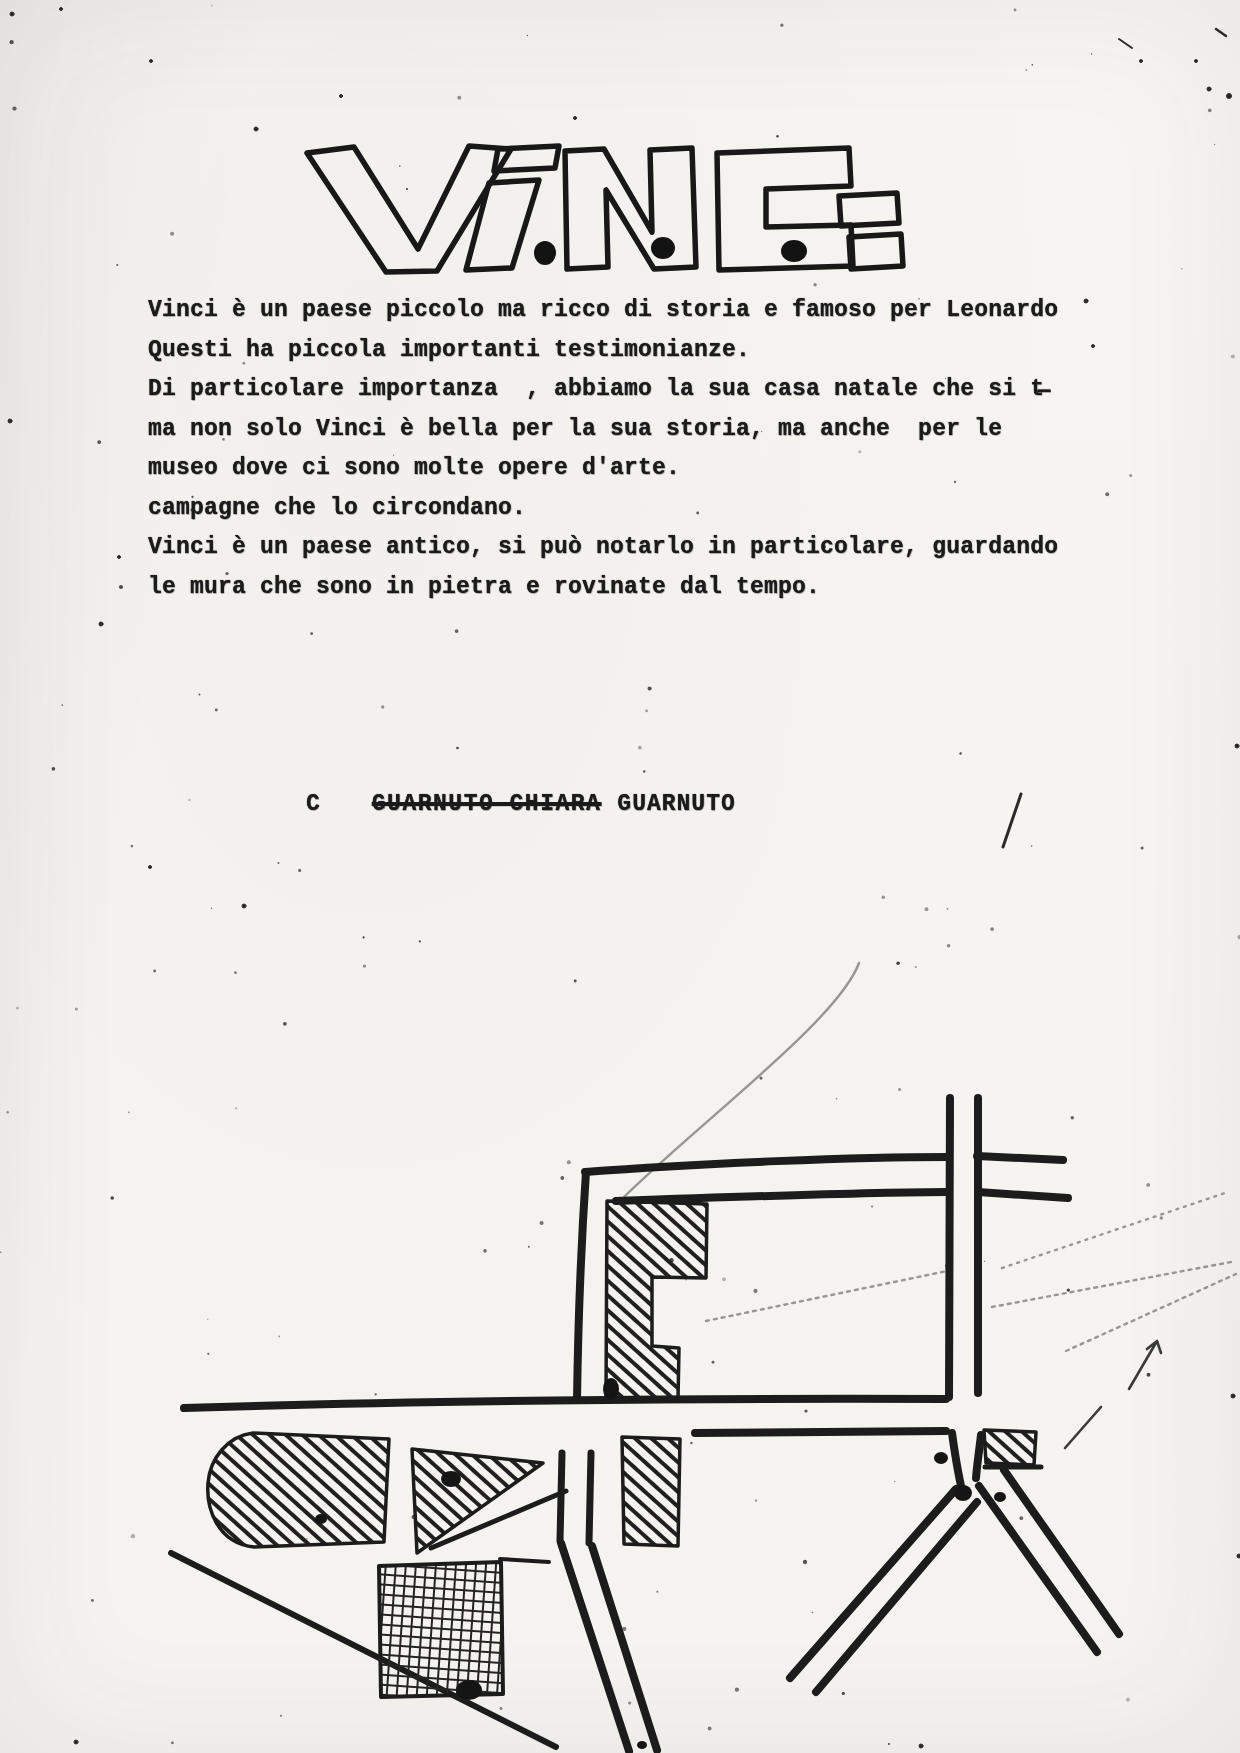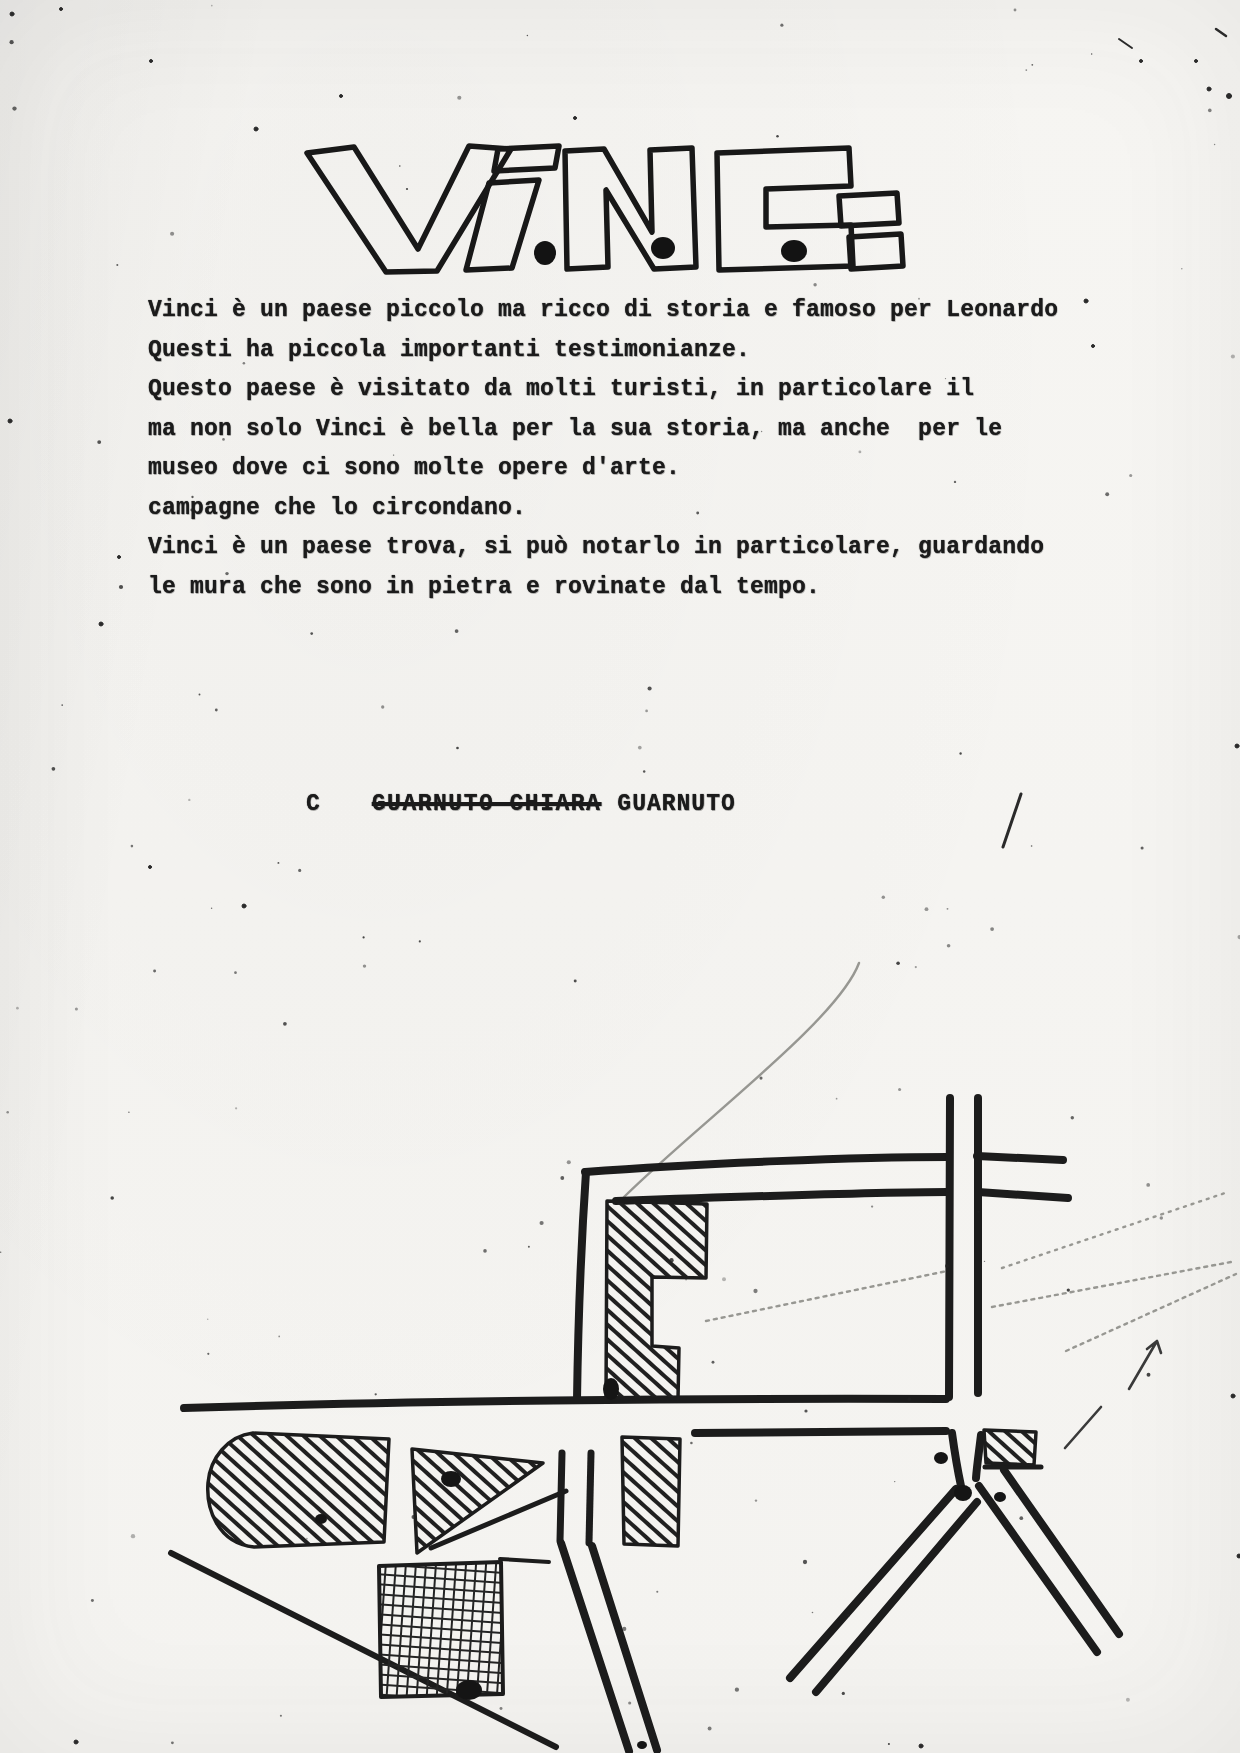--- a/index.html
+++ b/index.html
@@ -296,25 +296,25 @@
         <circle cx="909.4" cy="1399.2" r="1.83" opacity="0.73"></circle>
         <circle cx="624.3" cy="1628.9" r="2.06" opacity="0.59"></circle>
       </g>
   </svg>
 
   <h1 class="sr-only">VINCI</h1>
 
   <main class="textblock">
     <p>Vinci è un paese piccolo ma ricco di storia e famoso per Leonardo</p>
     <p>Questi ha piccola importanti testimonianze.</p>
-    <p>Questo paese è visitato da molti turisti, in particolare il</p>
+    <p>Di particolare importanza  , abbiamo la sua casa natale che si t̶</p>
     <p>ma non solo Vinci è bella per la sua storia, ma anche  per le</p>
     <p>museo dove ci sono molte opere d'arte.</p>
     <p>campagne che lo circondano.</p>
-    <p>Vinci è un paese trova, si può notarlo in particolare, guardando</p>
+    <p>Vinci è un paese antico, si può notarlo in particolare, guardando</p>
     <p>le mura che sono in pietra e rovinate dal tempo.</p>
   </main>
 
   <div class="signature">
     <span class="sig-initial">C</span>
     <span class="sig-struck">GUARNUTO CHIARA</span>
     <span class="sig-name">GUARNUTO</span>
   </div>
 
 </div>

